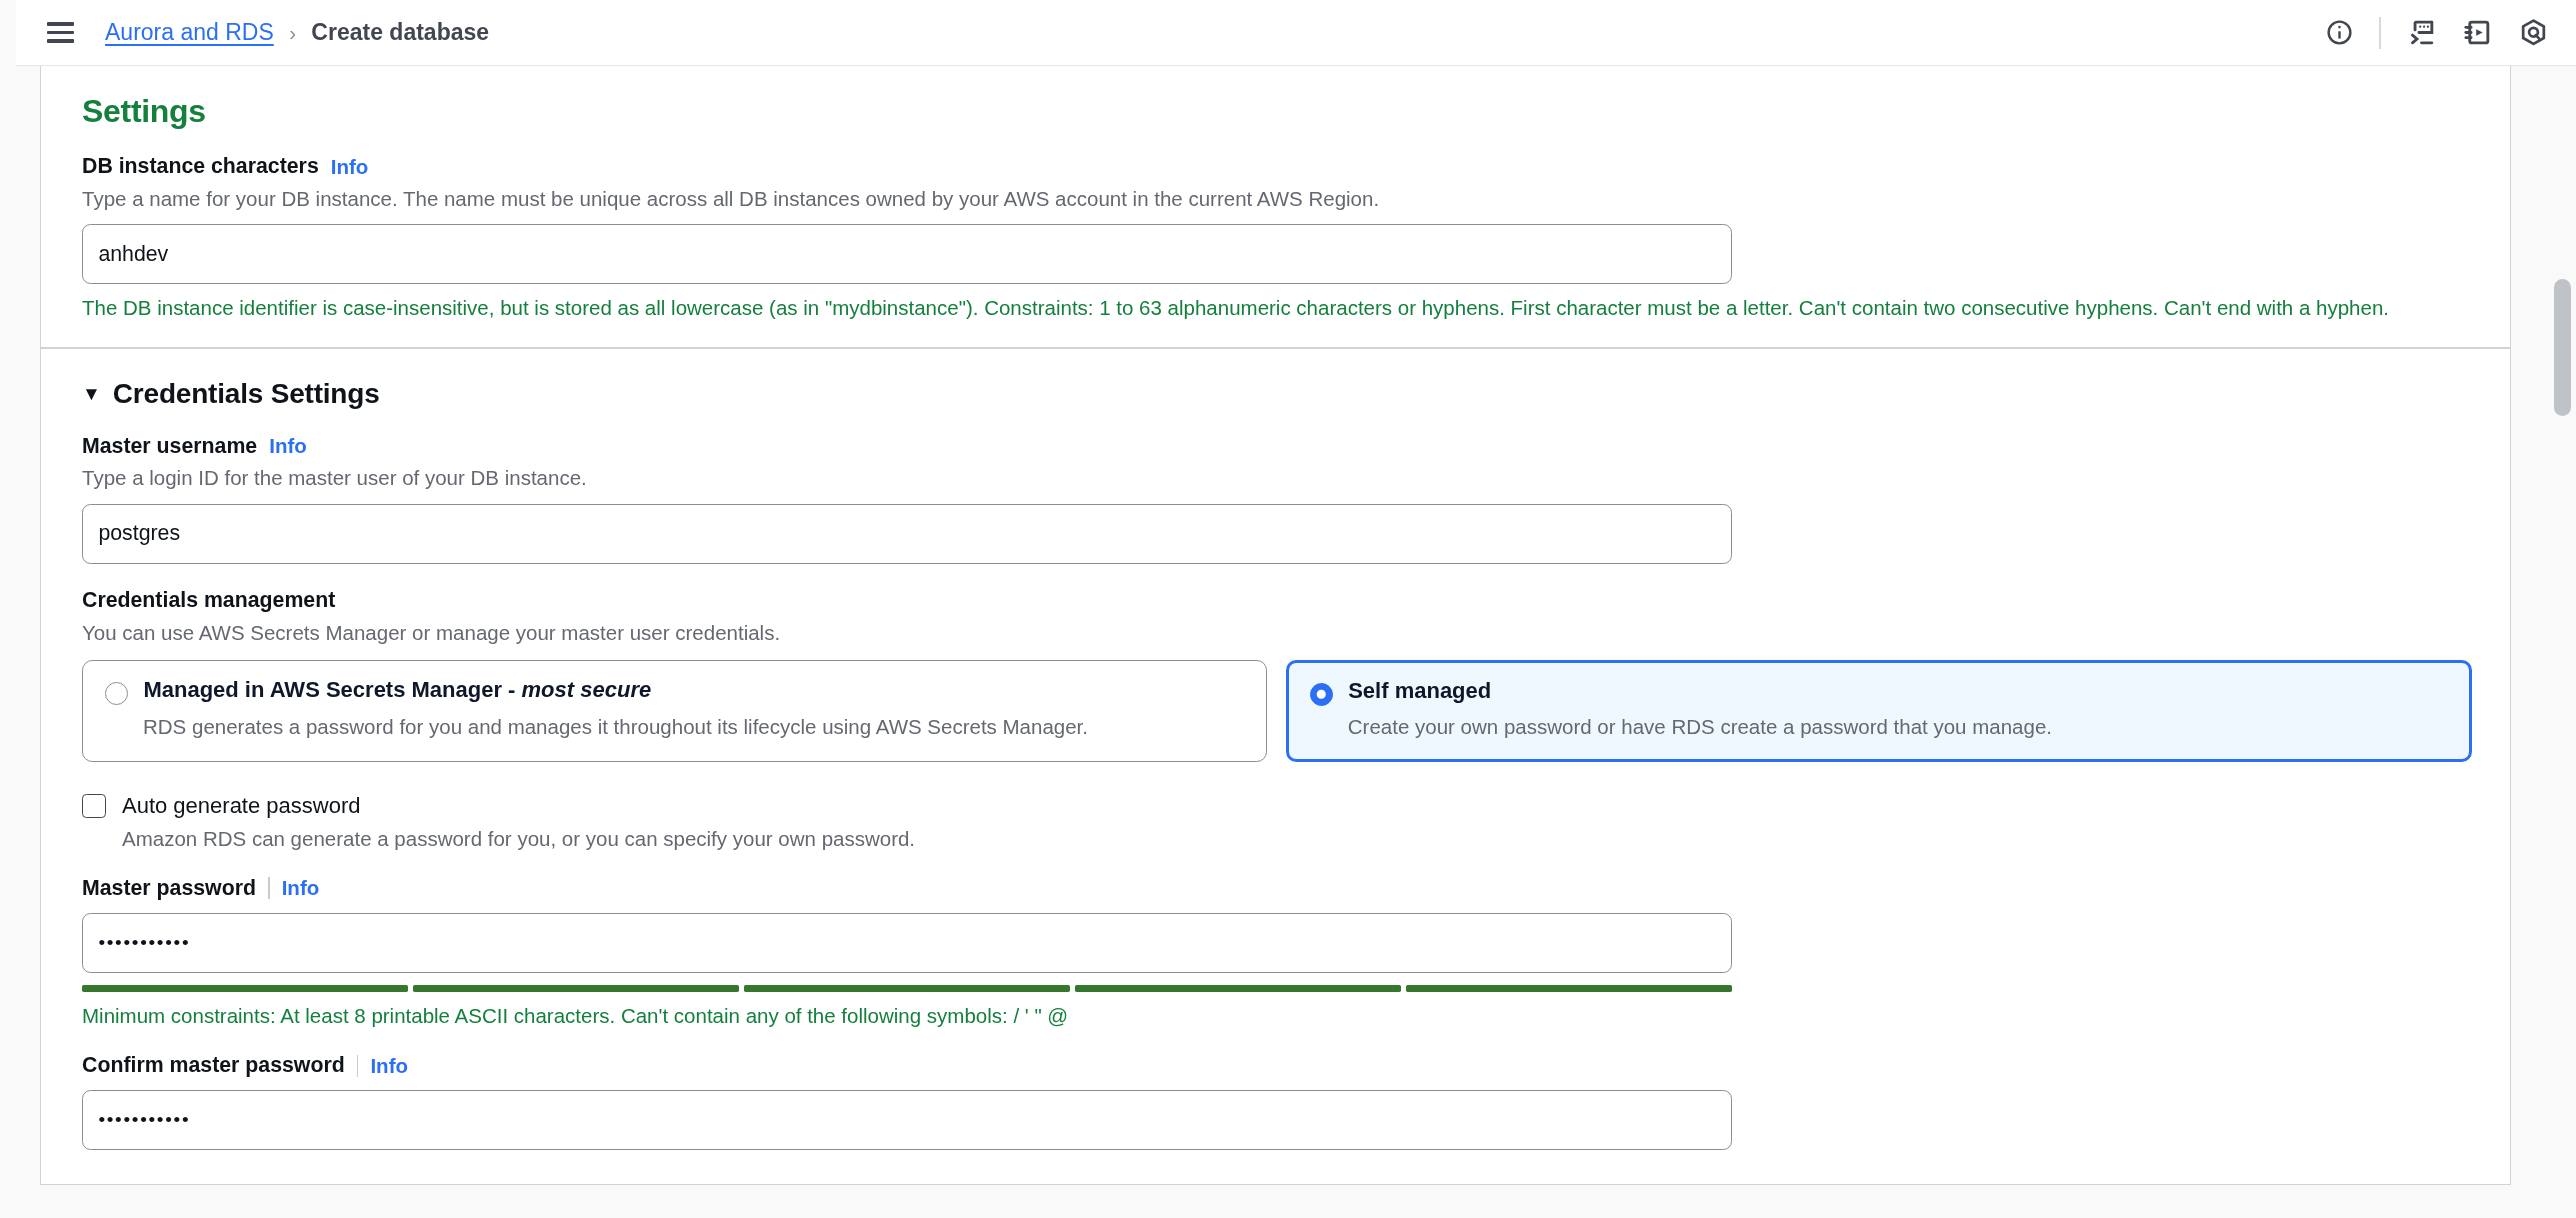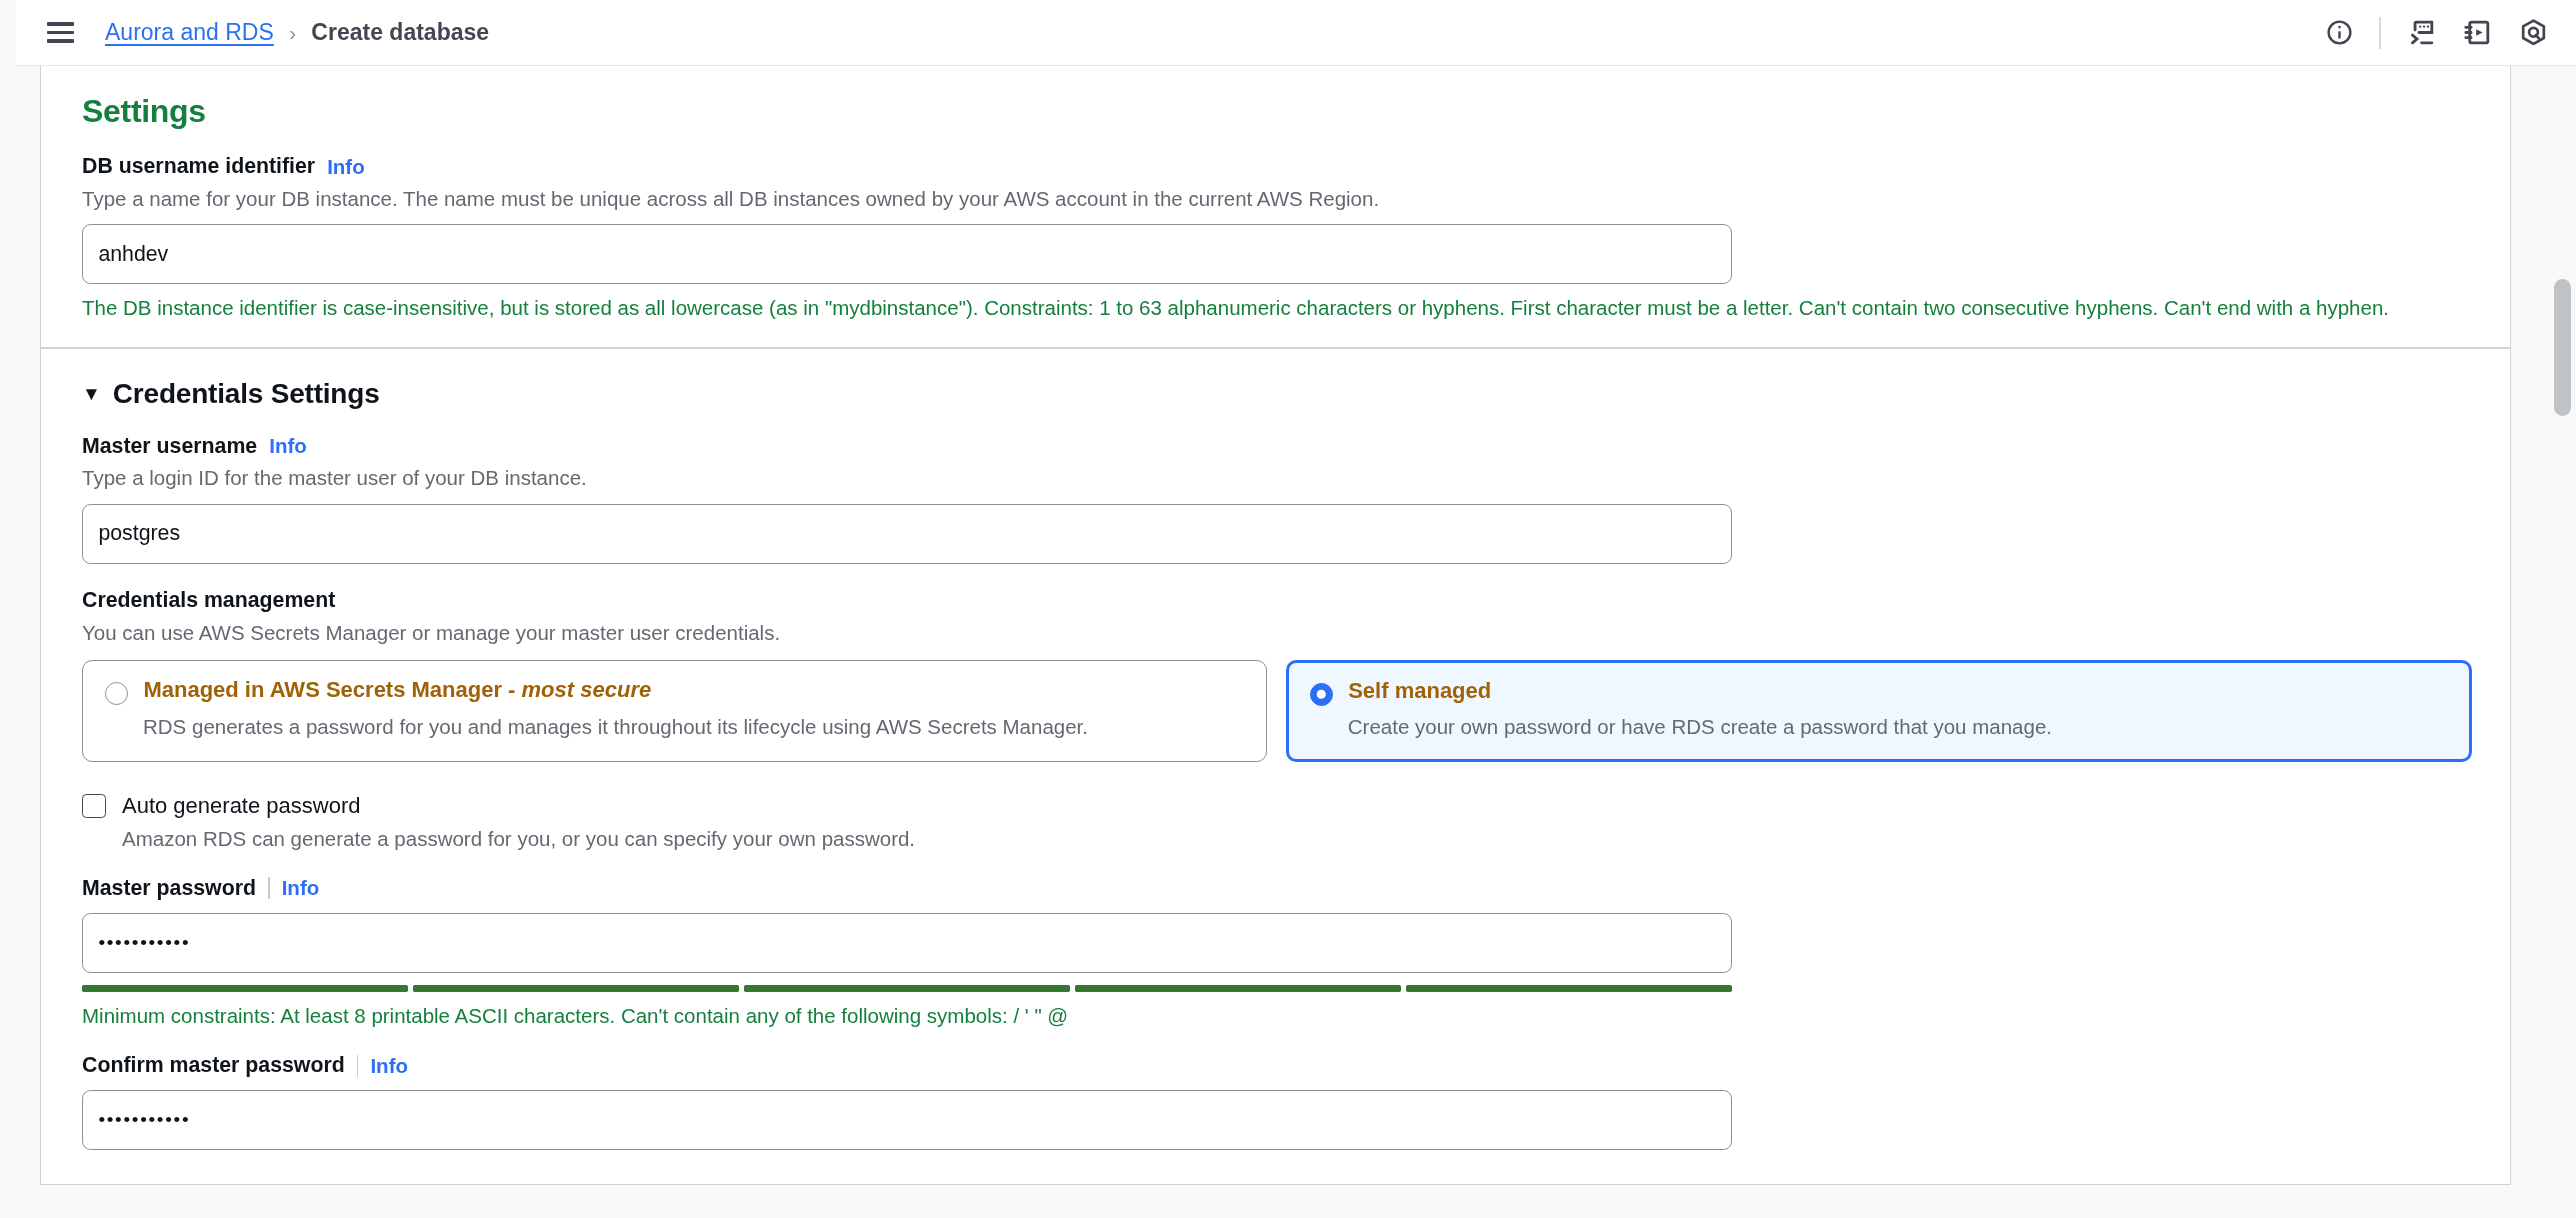--- a/index.html
+++ b/index.html
@@ -223,21 +223,21 @@
     position: absolute;
     left: 50%; top: 50%;
     transform: translate(-50%,-50%);
     width: 8.5px; height: 8.5px;
     border-radius: 50%;
     background: #ffffff;
   }
   .radio-title {
     font-size: 22px;
     font-weight: 700;
-    color: #a16207;
+    color: #0f172a;
     line-height: 1.1;
   }
   .radio-title em {
     font-style: italic;
     font-weight: 700;
   }
   .radio-desc {
     font-size: 20.5px;
     color: #656871;
     margin-top: 8.5px;
@@ -396,21 +396,21 @@
 
 <div class="page">
 
   <div class="content-card">
 
     <div class="card-body">
 
       <h2 class="section-title">Settings</h2>
 
       <div class="field-label">
-        <span class="lbl">DB username identifier</span>
+        <span class="lbl">DB instance characters</span>
         <span class="info-link">Info</span>
       </div>
 
       <div class="desc">Type a name for your DB instance. The name must be unique across all DB instances owned by your AWS account in the current AWS Region.</div>
 
       <input class="text-input" type="text" value="anhdev" style="">
 
       <div class="constraint" style="margin-bottom:25.6px;">The DB instance identifier is case-insensitive, but is stored as all lowercase (as in "mydbinstance"). Constraints: 1 to 63 alphanumeric characters or hyphens. First character must be a letter. Can't contain two consecutive hyphens. Can't end with a hyphen.</div>
     </div>
 

